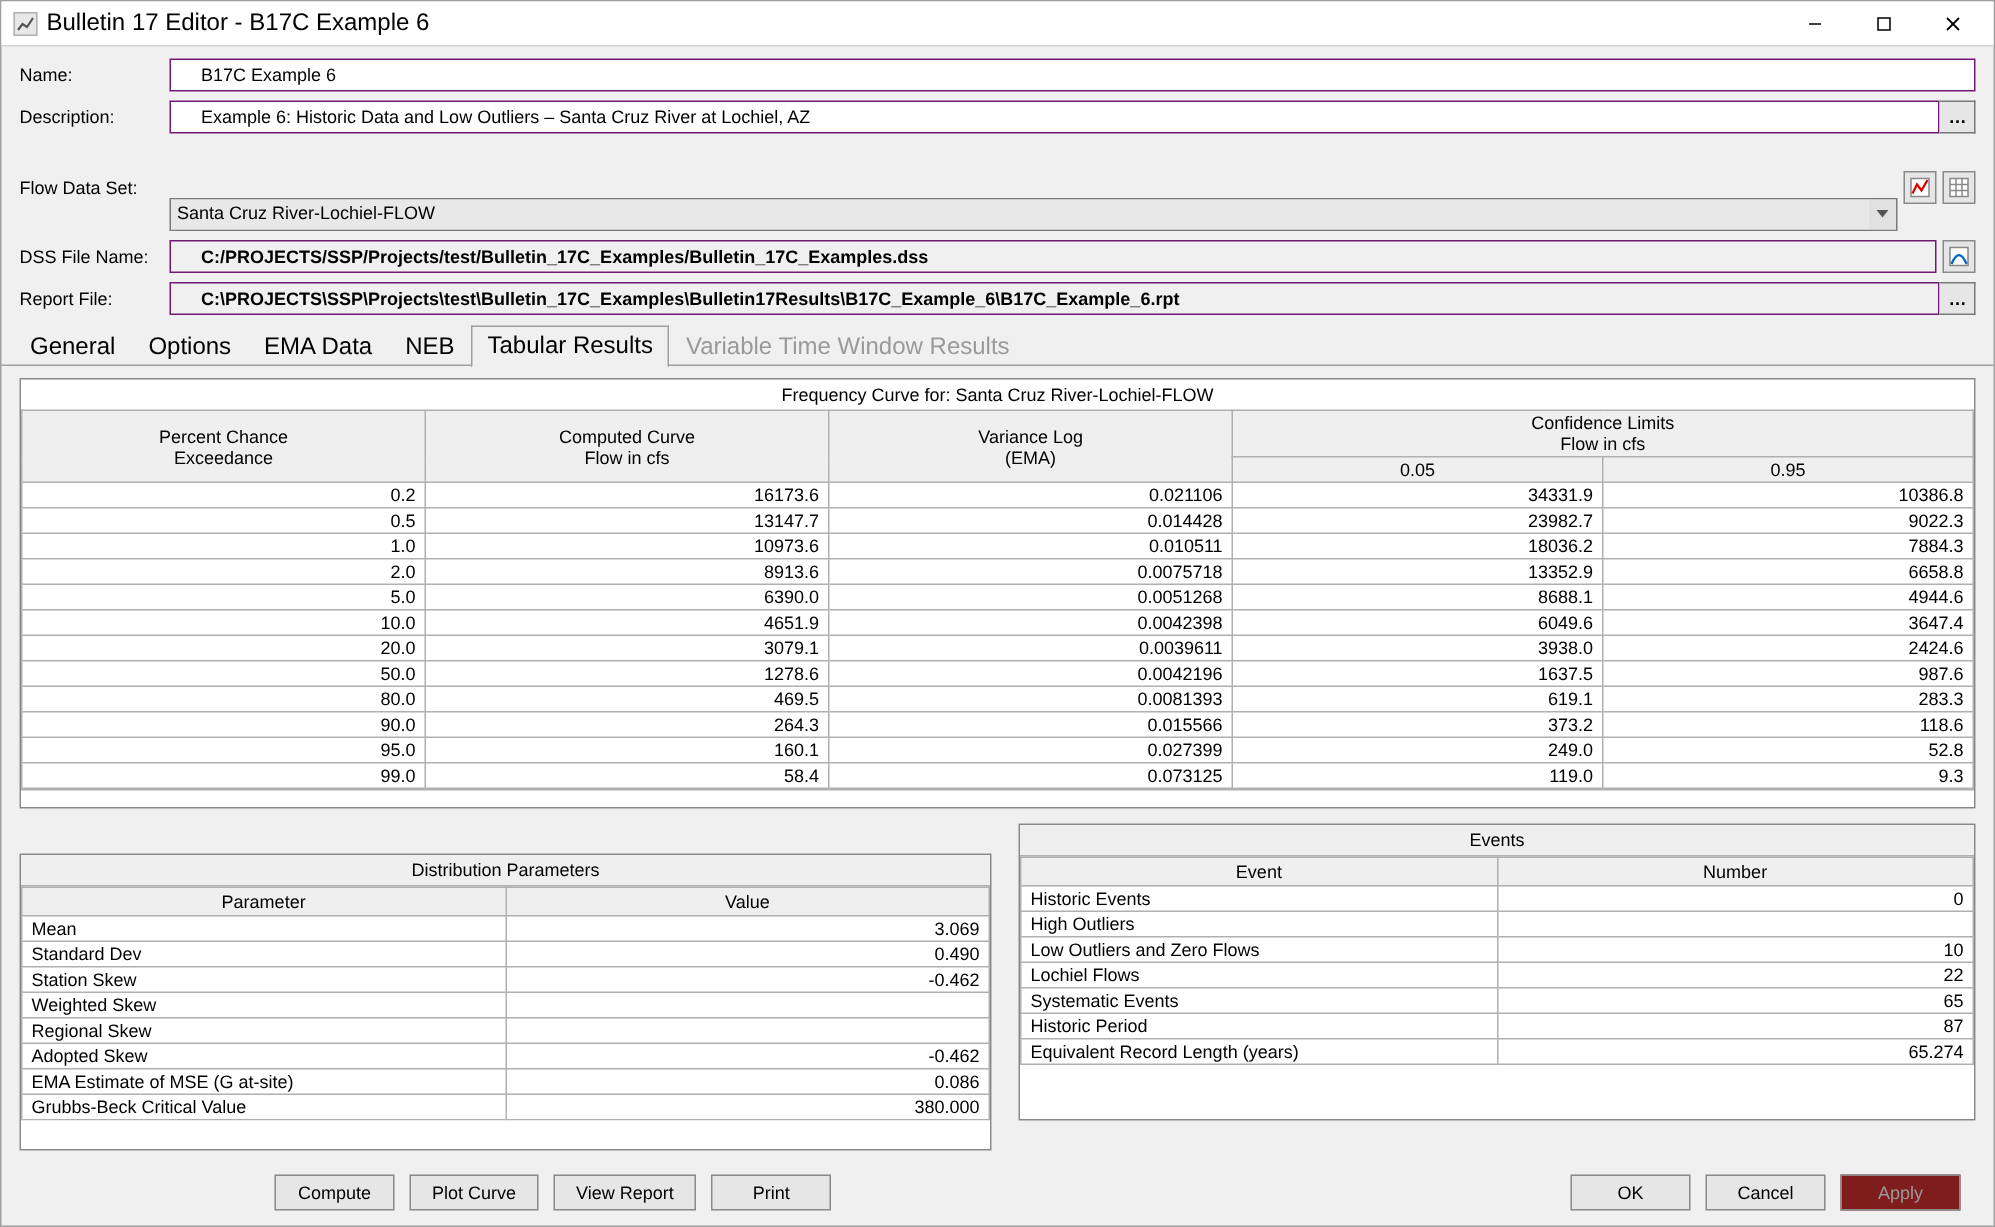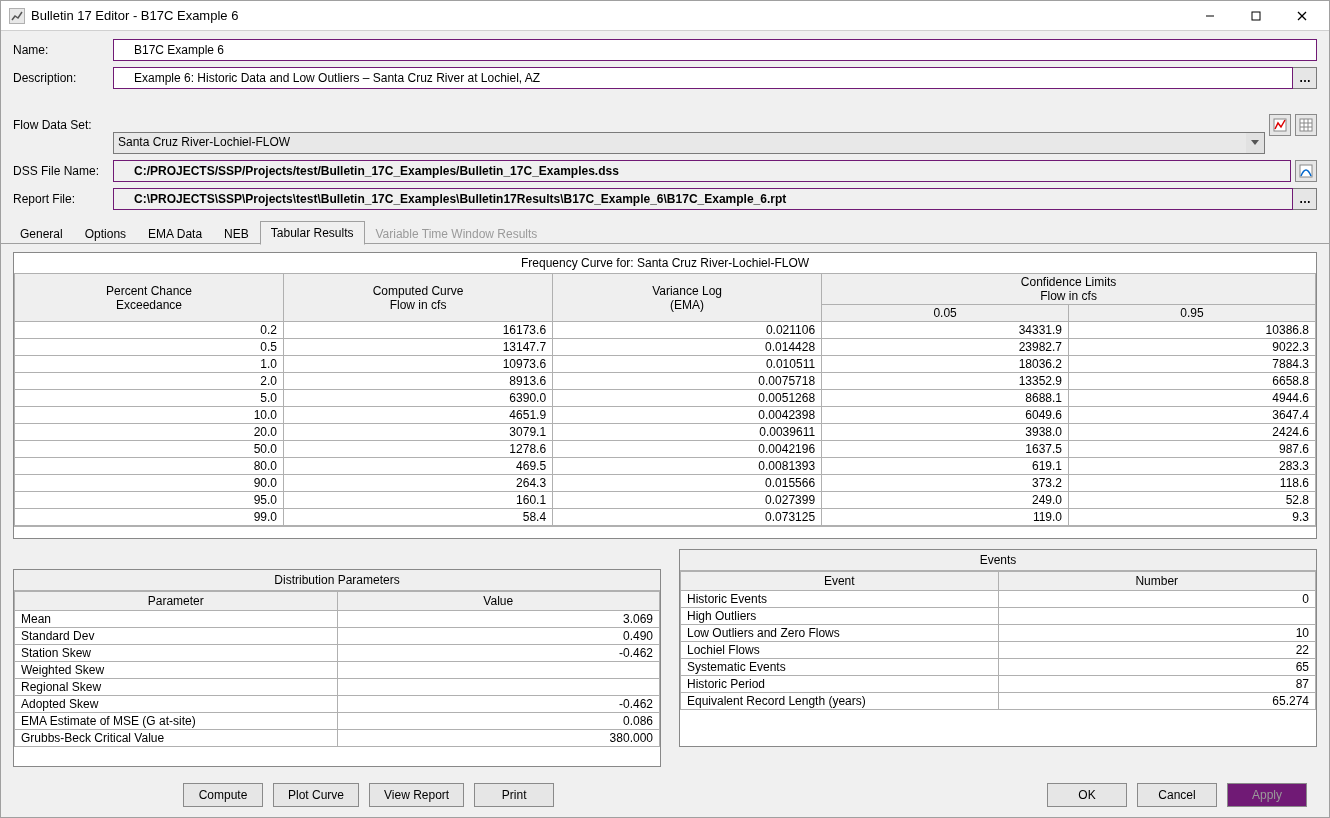--- a/index.html
+++ b/index.html
@@ -30,21 +30,21 @@
     padding: 0 4px 0 8px;
   }
   .titlebar .app-icon {
     width: 16px; height: 16px;
     margin-right: 6px;
     display: inline-flex; align-items: center; justify-content: center;
     font-size: 12px;
     background: #e8e8e8;
     border: 1px solid #b0b0b0;
   }
-  .titlebar .title { flex: 1; font-size: 13px; }
+  .titlebar .title { flex: 1; font-size: 16px; }
   .titlebar .winbtn {
     width: 46px; height: 30px;
     display: flex; align-items: center; justify-content: center;
     font-family: sans-serif;
     cursor: default;
   }
 
   .form-area {
     padding: 8px 12px 4px 12px;
   }
@@ -111,21 +111,21 @@
 
   .tabs {
     display: flex;
     align-items: flex-end;
     padding: 0 8px;
     position: relative;
     height: 24px;
   }
   .tab {
     padding: 4px 10px;
-    font-size: 12px;
+    font-size: 16px;
     border: 1px solid transparent;
     border-bottom: none;
     background: transparent;
     cursor: default;
     color: #000;
     position: relative;
     top: 1px;
   }
   .tab.active {
     background: #f0f0f0;
@@ -237,21 +237,21 @@
     height: 24px;
     min-width: 80px;
     padding: 0 14px;
     border: 1px solid #8a8a8a;
     background: #e6e6e6;
     font-family: inherit;
     font-size: 12px;
     cursor: default;
     margin-right: 10px;
   }
-  .btn[disabled] { color: #9a9a9a; background: #701a75; }
+  .btn[disabled] { color: #9a9a9a; background: #7f1d1d; }
   .spacer { flex: 1; }
 </style>
 </head>
 <body>
 
 <div class="window">
 
   <div class="titlebar">
     <span class="app-icon">
       <svg width="12" height="12" viewBox="0 0 12 12">

